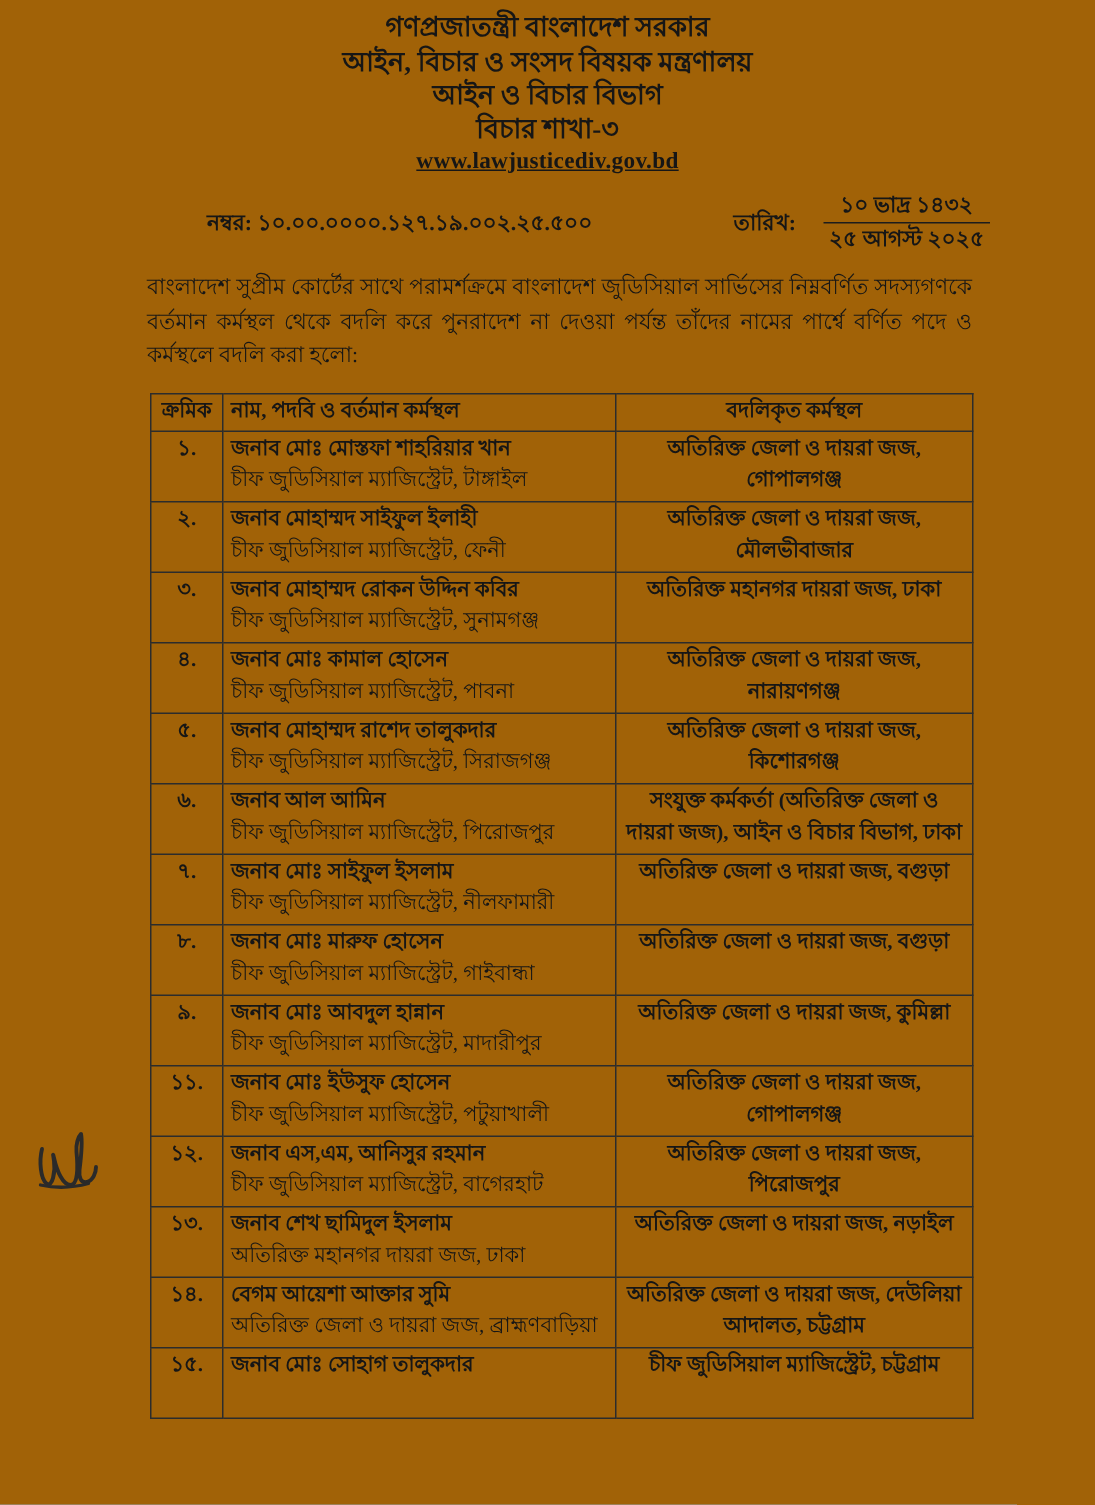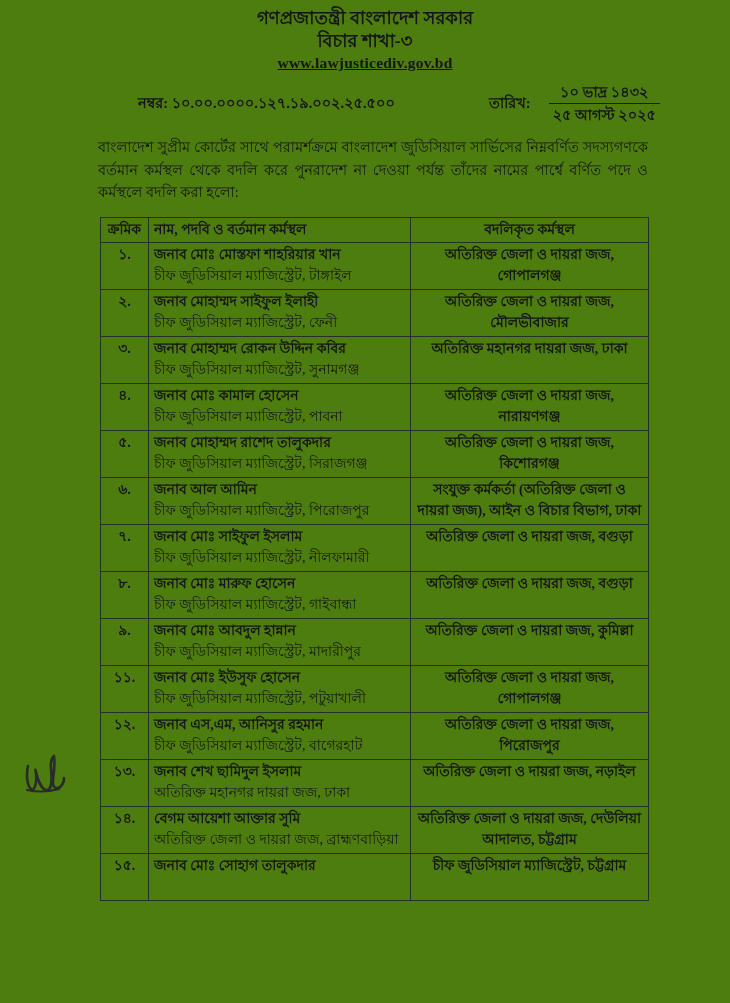--- a/index.html
+++ b/index.html
@@ -1,21 +1,21 @@
 <!DOCTYPE html>
 <html lang="bn"><head>
 <meta charset="utf-8">
 <style>
   html, body { margin: 0; padding: 0; background: #9e9e9e; }
   .page {
     position: relative;
     width: 730px;
     height: 1003px;
     margin: 0 auto;
-    background: #4d7c0f;
+    background: #a16207;
     color: #161616;
     font-family: "Liberation Serif", "DejaVu Serif", serif;
     overflow: hidden;
     box-sizing: border-box;
   }
 
   
   .letterhead { text-align: center; padding-top: 7px; }
   .letterhead .lh-line {
     font-size: 18px;
@@ -103,20 +103,22 @@
     height: 68px;
   }
 </style>
 </head>
 <body>
 
 <div class="page">
 
   <div class="letterhead">
     <div class="lh-line">গণপ্রজাতন্ত্রী বাংলাদেশ সরকার</div>
+    <div class="lh-line">আইন, বিচার ও সংসদ বিষয়ক মন্ত্রণালয়</div>
+    <div class="lh-line">আইন ও বিচার বিভাগ</div>
     <div class="lh-line">বিচার শাখা-৩</div>
     <div>
       <span class="website">www.lawjusticediv.gov.bd</span>
     </div>
   </div>
 
   <div class="memo-row">
     <div class="memo-number">
       <span>নম্বর:</span>
       <span>১০.০০.০০০০.১২৭.১৯.০০২.২৫.৫০০</span>

